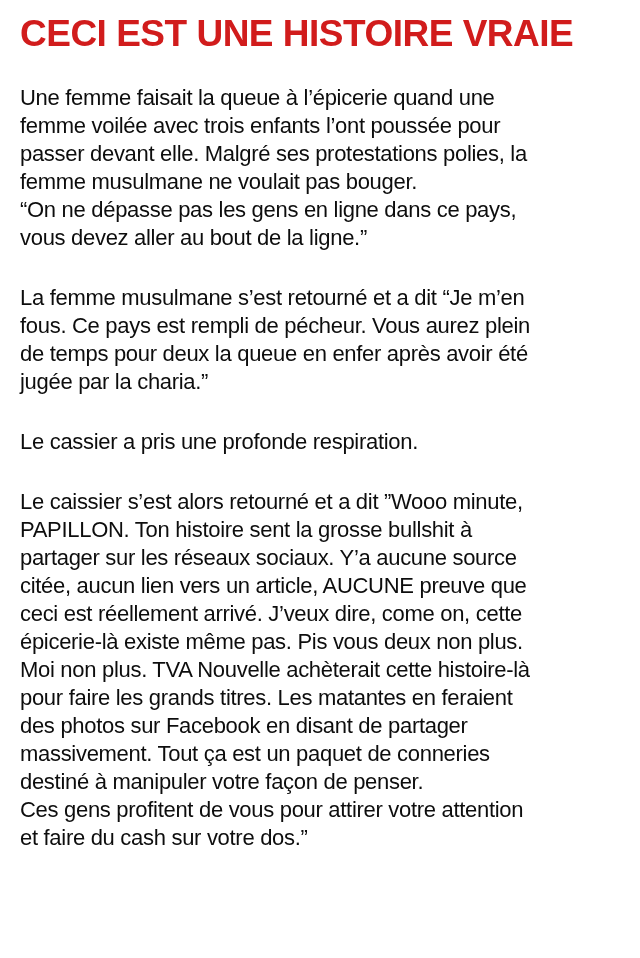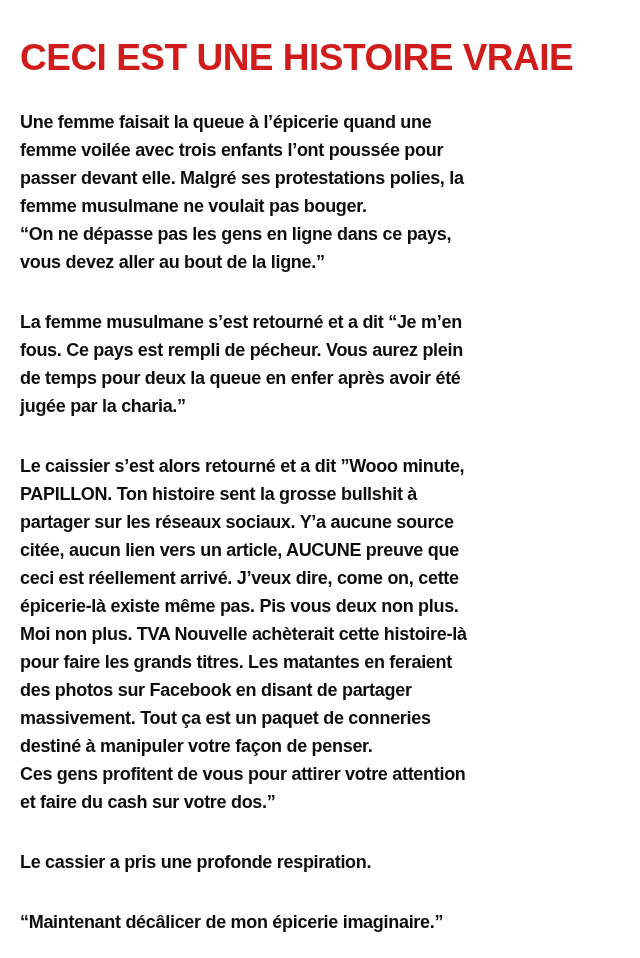--- a/index.html
+++ b/index.html
@@ -21,54 +21,53 @@
     margin: 0 0 30px 0;
     font-size: 37px;
     line-height: 40px;
     font-weight: 700;
     letter-spacing: -0.5px;
     color: #d11c1c;
     white-space: pre;
   }
   .story p {
     margin: 0 0 32px 0;
-    font-size: 18px;
+    font-size: 22px;
     line-height: 28px;
-    font-weight: 700;
+    font-weight: 400;
     letter-spacing: -0.3px;
     color: #0d0d0d;
     white-space: pre;
   }
 </style>
 </head>
 <body>
 
 <div class="page">
-  <h1 class="title" style="color: rgb(209, 28, 28); margin-top: 24px;">CECI EST UNE HISTOIRE VRAIE</h1>
+  <h1 class="title" style="color: rgb(209, 28, 28);">CECI EST UNE HISTOIRE VRAIE</h1>
 
   <div class="story">
     <p>Une femme faisait la queue à l’épicerie quand une
 femme voilée avec trois enfants l’ont poussée pour
 passer devant elle. Malgré ses protestations polies, la
 femme musulmane ne voulait pas bouger.
 “On ne dépasse pas les gens en ligne dans ce pays,
 vous devez aller au bout de la ligne.”</p>
     <p>La femme musulmane s’est retourné et a dit “Je m’en
 fous. Ce pays est rempli de pécheur. Vous aurez plein
 de temps pour deux la queue en enfer après avoir été
 jugée par la charia.”</p>
+    <p>Le cassier a pris une profonde respiration.</p>
     <p>Le caissier s’est alors retourné et a dit ”Wooo minute,
 PAPILLON. Ton histoire sent la grosse bullshit à
 partager sur les réseaux sociaux. Y’a aucune source
 citée, aucun lien vers un article, AUCUNE preuve que
 ceci est réellement arrivé. J’veux dire, come on, cette
 épicerie-là existe même pas. Pis vous deux non plus.
 Moi non plus. TVA Nouvelle achèterait cette histoire-là
 pour faire les grands titres. Les matantes en feraient
 des photos sur Facebook en disant de partager
 massivement. Tout ça est un paquet de conneries
 destiné à manipuler votre façon de penser.
 Ces gens profitent de vous pour attirer votre attention
 et faire du cash sur votre dos.”</p>
-    <p>Le cassier a pris une profonde respiration.</p>
-    <p>“Maintenant décâlicer de mon épicerie imaginaire.”</p>
   </div>
 </div>
 
 </body></html>

